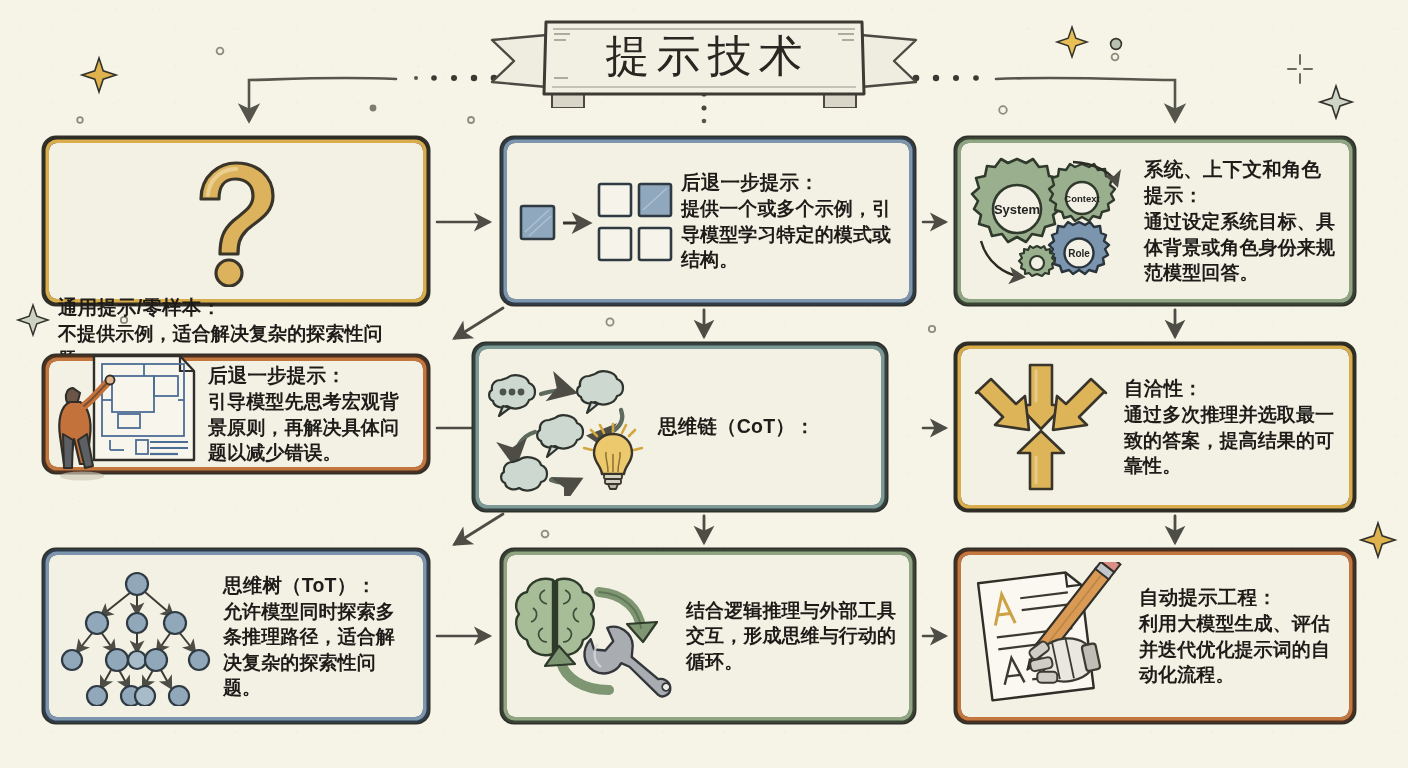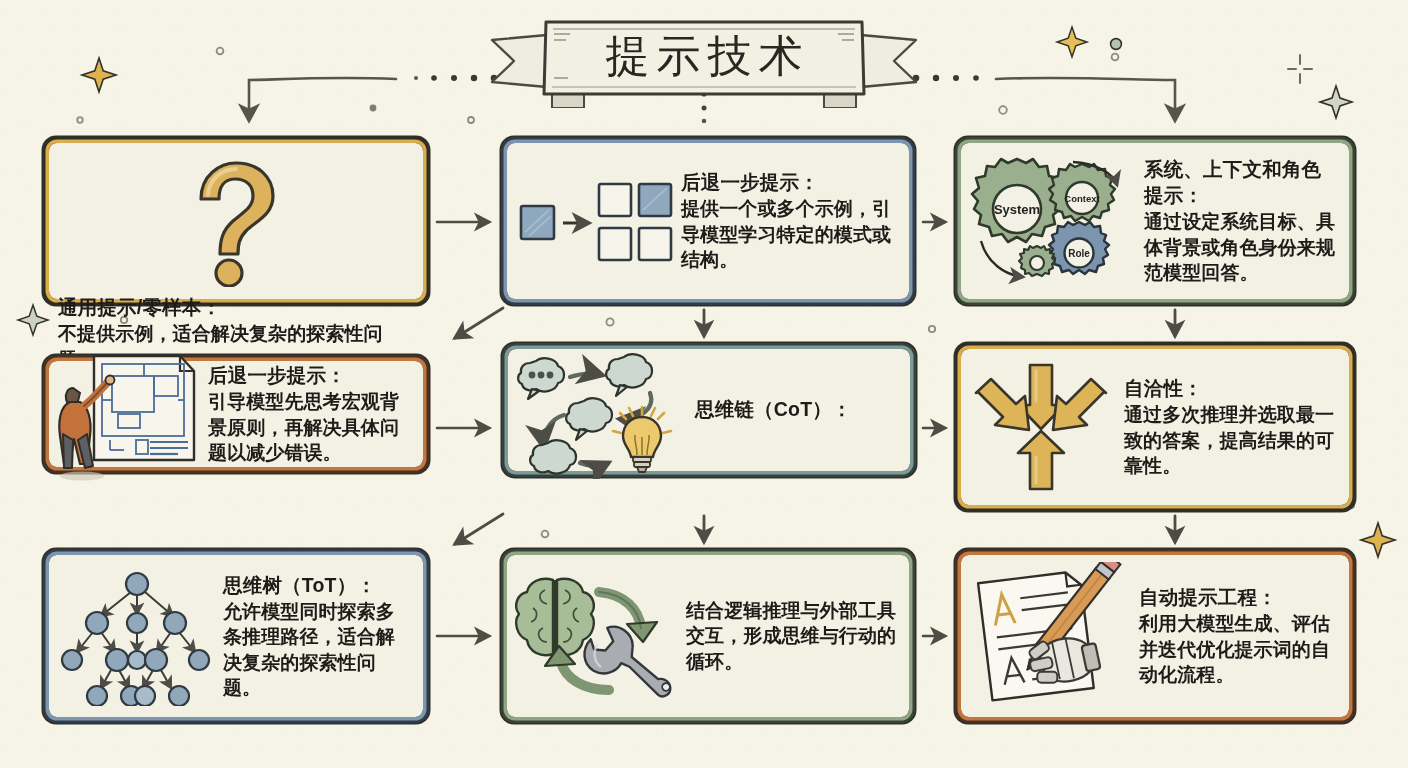--- a/index.html
+++ b/index.html
@@ -105,21 +105,21 @@
   .v-green .card-inner-edge { box-shadow: 0 0 0 3.5px #8fa583, 0 0 0 6px #3a4435; }
   .v-rust  .card-inner-edge { box-shadow: 0 0 0 3.5px #c4763f, 0 0 0 6px #4a3020; }
   .v-teal  .card-inner-edge { box-shadow: 0 0 0 3.5px #7d9a96, 0 0 0 6px #33423f; }
   .v-slate .card-inner-edge { box-shadow: 0 0 0 3.5px #7d95ad, 0 0 0 6px #2f3d4a; }
 
   
   #card-0 { left: 44px;  top: 138px; width: 384px; height: 166px; flex-direction: column; }
   #card-1 { left: 502px; top: 138px; width: 412px; height: 166px; }
   #card-2 { left: 956px; top: 138px; width: 398px; height: 166px; }
   #card-3 { left: 44px;  top: 356px; width: 384px; height: 116px; }
-  #card-4 { left: 503px; top: 344px; width: 412px; height: 132px; gap: 8px; }
+  #card-4 { left: 474px; top: 344px; width: 412px; height: 166px; }
   #card-5 { left: 956px; top: 344px; width: 398px; height: 166px; }
   #card-6 { left: 44px;  top: 550px; width: 384px; height: 172px; }
   #card-7 { left: 502px; top: 550px; width: 412px; height: 172px; }
   #card-8 { left: 956px; top: 550px; width: 398px; height: 172px; }
 
   #card-2 .card-text, #card-5 .card-text, #card-8 .card-text { padding-left: 8px; }
   #card-2 .card-art { width: 170px; }
   #card-1 .card-art { width: 165px; }
   #card-4 .card-art { width: 170px; }
   #card-7 .card-art { width: 170px; }

